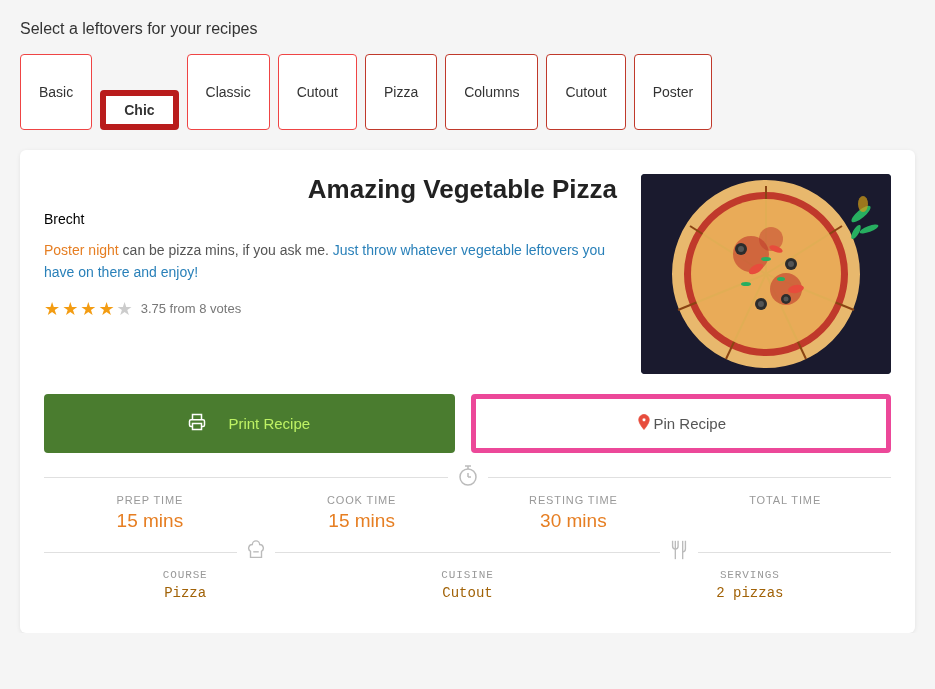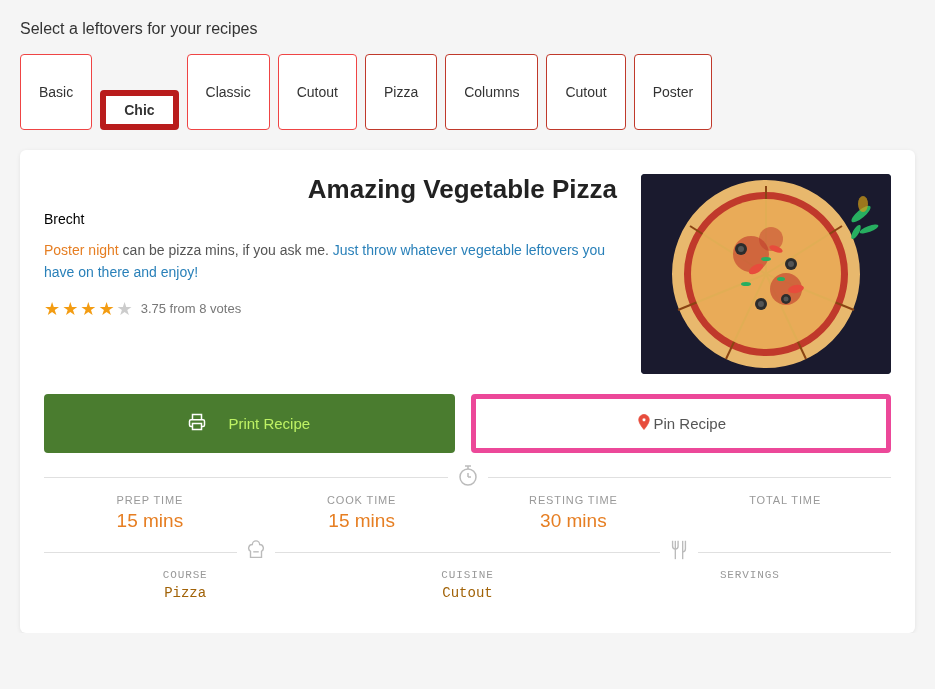--- a/index.html
+++ b/index.html
@@ -445,17 +445,18 @@
         <div class="meta-item">
           <label>COURSE</label>
           <div class="meta-value">Pizza</div>
         </div>
         <div class="meta-item">
           <label>CUISINE</label>
           <div class="meta-value">Cutout</div>
         </div>
         <div class="meta-item">
           <label>SERVINGS</label>
+          <div class="meta-value">2 pizzas</div>
         </div>
       </div>
     </div>
   </div>
 </div>
 
 </body></html>

